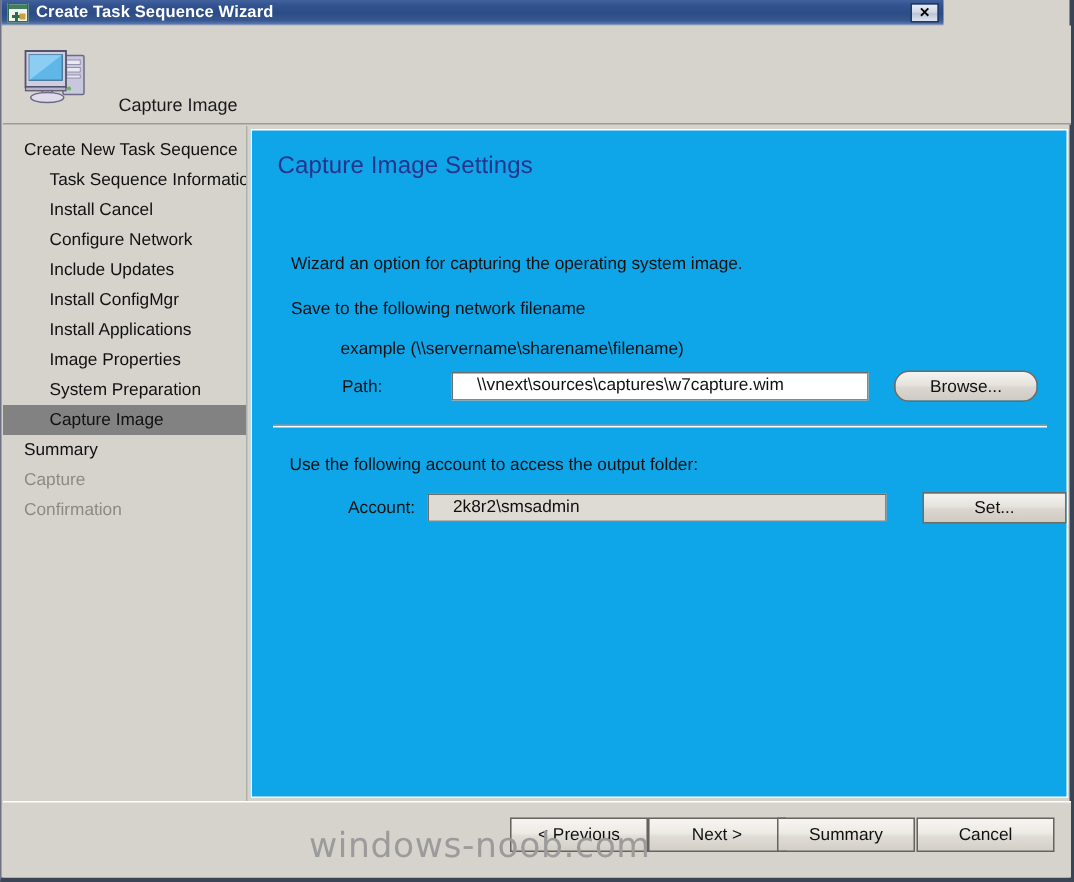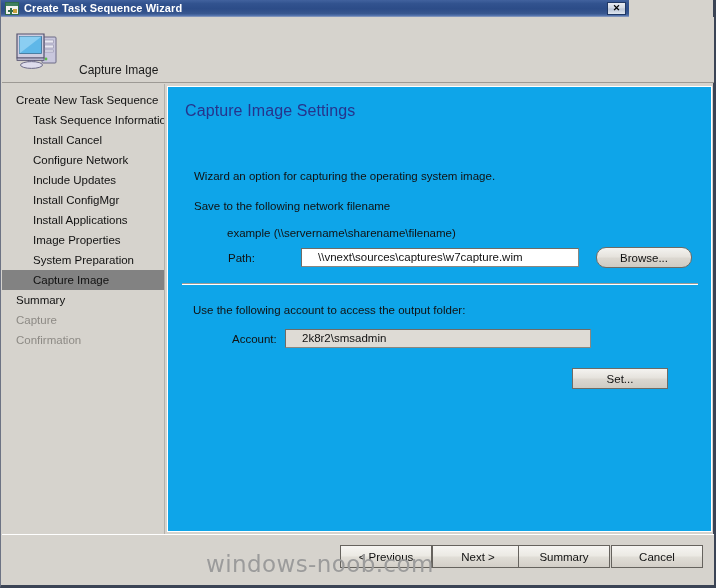--- a/index.html
+++ b/index.html
@@ -243,21 +243,21 @@
     background: linear-gradient(to bottom, #f4f3f0 0%, #e6e3dd 45%, #dbd7d0 55%, #cfcbc3 100%);
     border: 1px solid #6e6b65;
     font-size: 11.5px;
     color: #111111;
     display: flex;
     align-items: center;
     justify-content: center;
     cursor: default;
   }
   #btn-browse { left: 428px; top: 160px; border-radius: 10px; }
-  #btn-set    { left: 404px; top: 241px; margin-top: 40px; }
+  #btn-set    { left: 447px; top: 241px; }
 
   .hr {
     position: absolute;
     left: 14px;
     width: 516px;
     height: 2px;
     border-top: 1px solid #9d9a95;
     border-bottom: 1px solid #ffffff;
     box-sizing: border-box;
   }

